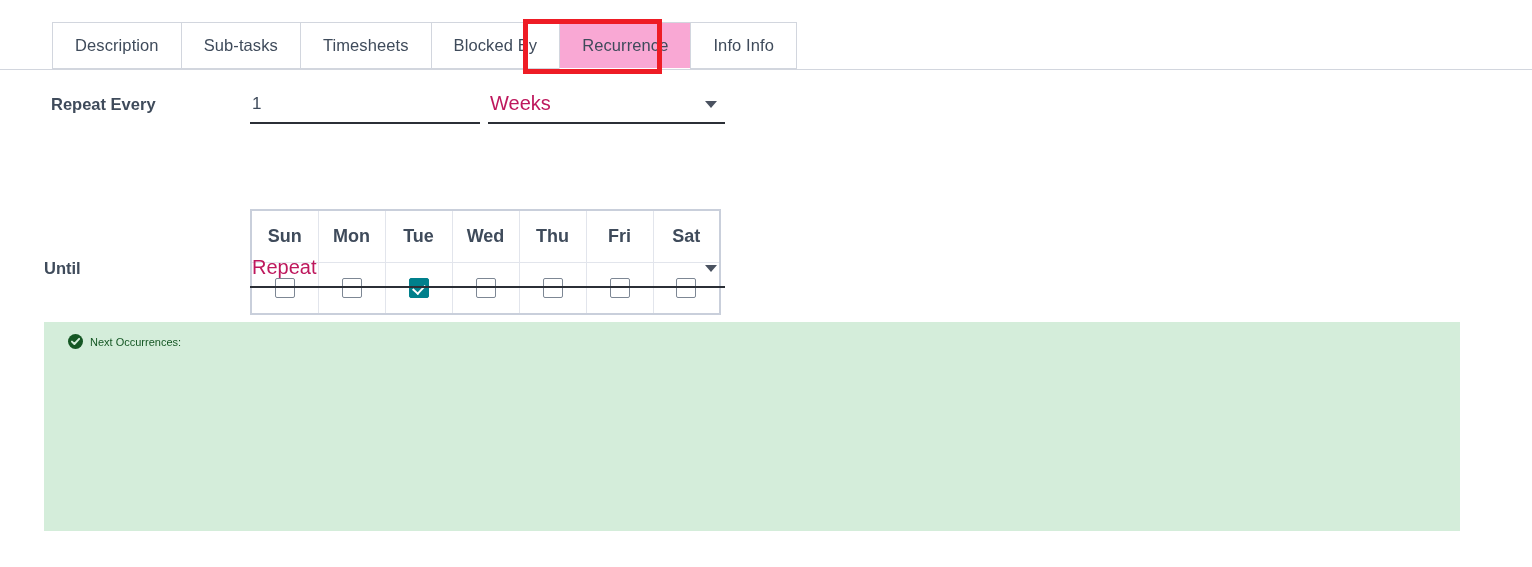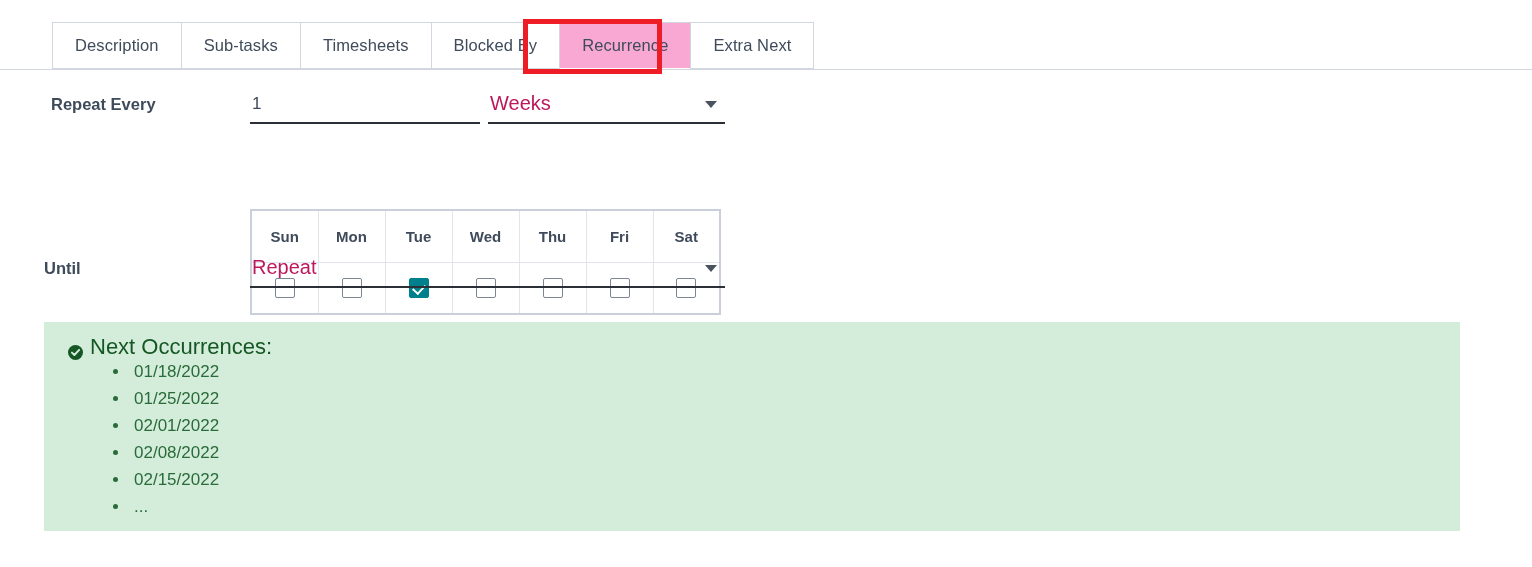--- a/index.html
+++ b/index.html
@@ -141,21 +141,21 @@
   .week-table th,
   .week-table td {
     border: 1px solid #e2e5ec;
     width: 67px;
     box-sizing: border-box;
     text-align: center;
     padding: 0;
   }
   .week-table th {
     height: 52px;
-    font-size: 15px;
+    font-size: 18px;
     font-weight: bold;
     color: #3f4b5b;
   }
   .week-table td {
     height: 52px;
   }
   .cb {
     display: inline-block;
     width: 20px;
     height: 20px;
@@ -190,21 +190,21 @@
     top: 322px;
     width: 1416px;
     height: 209px;
     background: #d4edda;
     box-sizing: border-box;
   }
   .alert-title {
     position: absolute;
     left: 24px;
     top: 12px;
-    font-size: 22px;
+    font-size: 11px;
     color: #155724;
     display: flex;
     align-items: center;
     white-space: nowrap;
     text-align: right;
   }
   .check-circle {
     display: inline-block;
     width: 15px;
     height: 15px;
@@ -242,21 +242,21 @@
     <div class="tab">
       <span>Timesheets</span>
     </div>
     <div class="tab">
       <span>Blocked By</span>
     </div>
     <div class="tab active">
       <span>Recurrence</span>
     </div>
     <div class="tab">
-      <span>Extra Next</span>
+      <span>Info Info</span>
     </div>
   </div>
 </div>
 <div class="annot-box"></div>
 
 <div class="form">
 
   <div class="label" style="top:25px;margin-left:7px;">Repeat Every</div>
 
   <input class="field-underline" style="left: 250px; top: 22px; width: 230px; height: 32px;" value="1">
@@ -316,33 +316,13 @@
 <div class="alert">
   <div class="alert-title">
     <span class="check-circle">
       <svg width="15" height="15" viewBox="0 0 16 16">
         <circle cx="8" cy="8" r="8" fill="#155724"></circle>
         <path d="M4.2 8.1 L6.8 10.7 L11.9 5.2" stroke="#d4edda" stroke-width="2.1" fill="none" stroke-linecap="round" stroke-linejoin="round"></path>
       </svg>
     </span>
     <span>Next Occurrences:</span>
   </div>
-  <ul class="alert-list">
-    <li>
-      <span>01/18/2022</span>
-    </li>
-    <li>
-      <span>01/25/2022</span>
-    </li>
-    <li>
-      <span>02/01/2022</span>
-    </li>
-    <li>
-      <span>02/08/2022</span>
-    </li>
-    <li>
-      <span>02/15/2022</span>
-    </li>
-    <li>
-      <span>...</span>
-    </li>
-  </ul>
 </div>
 
 </body></html>

